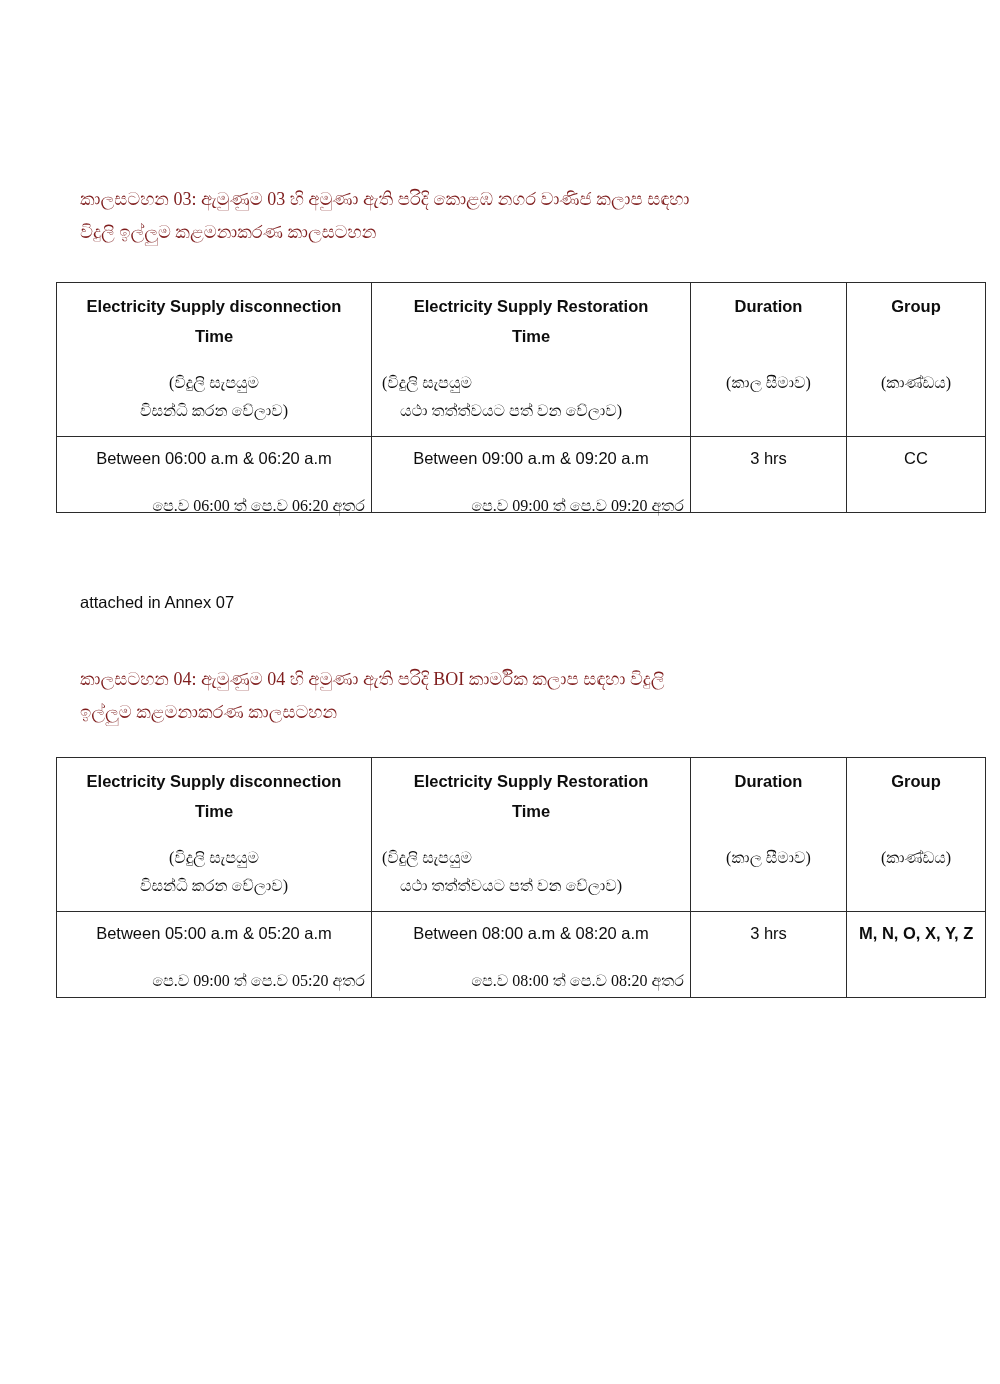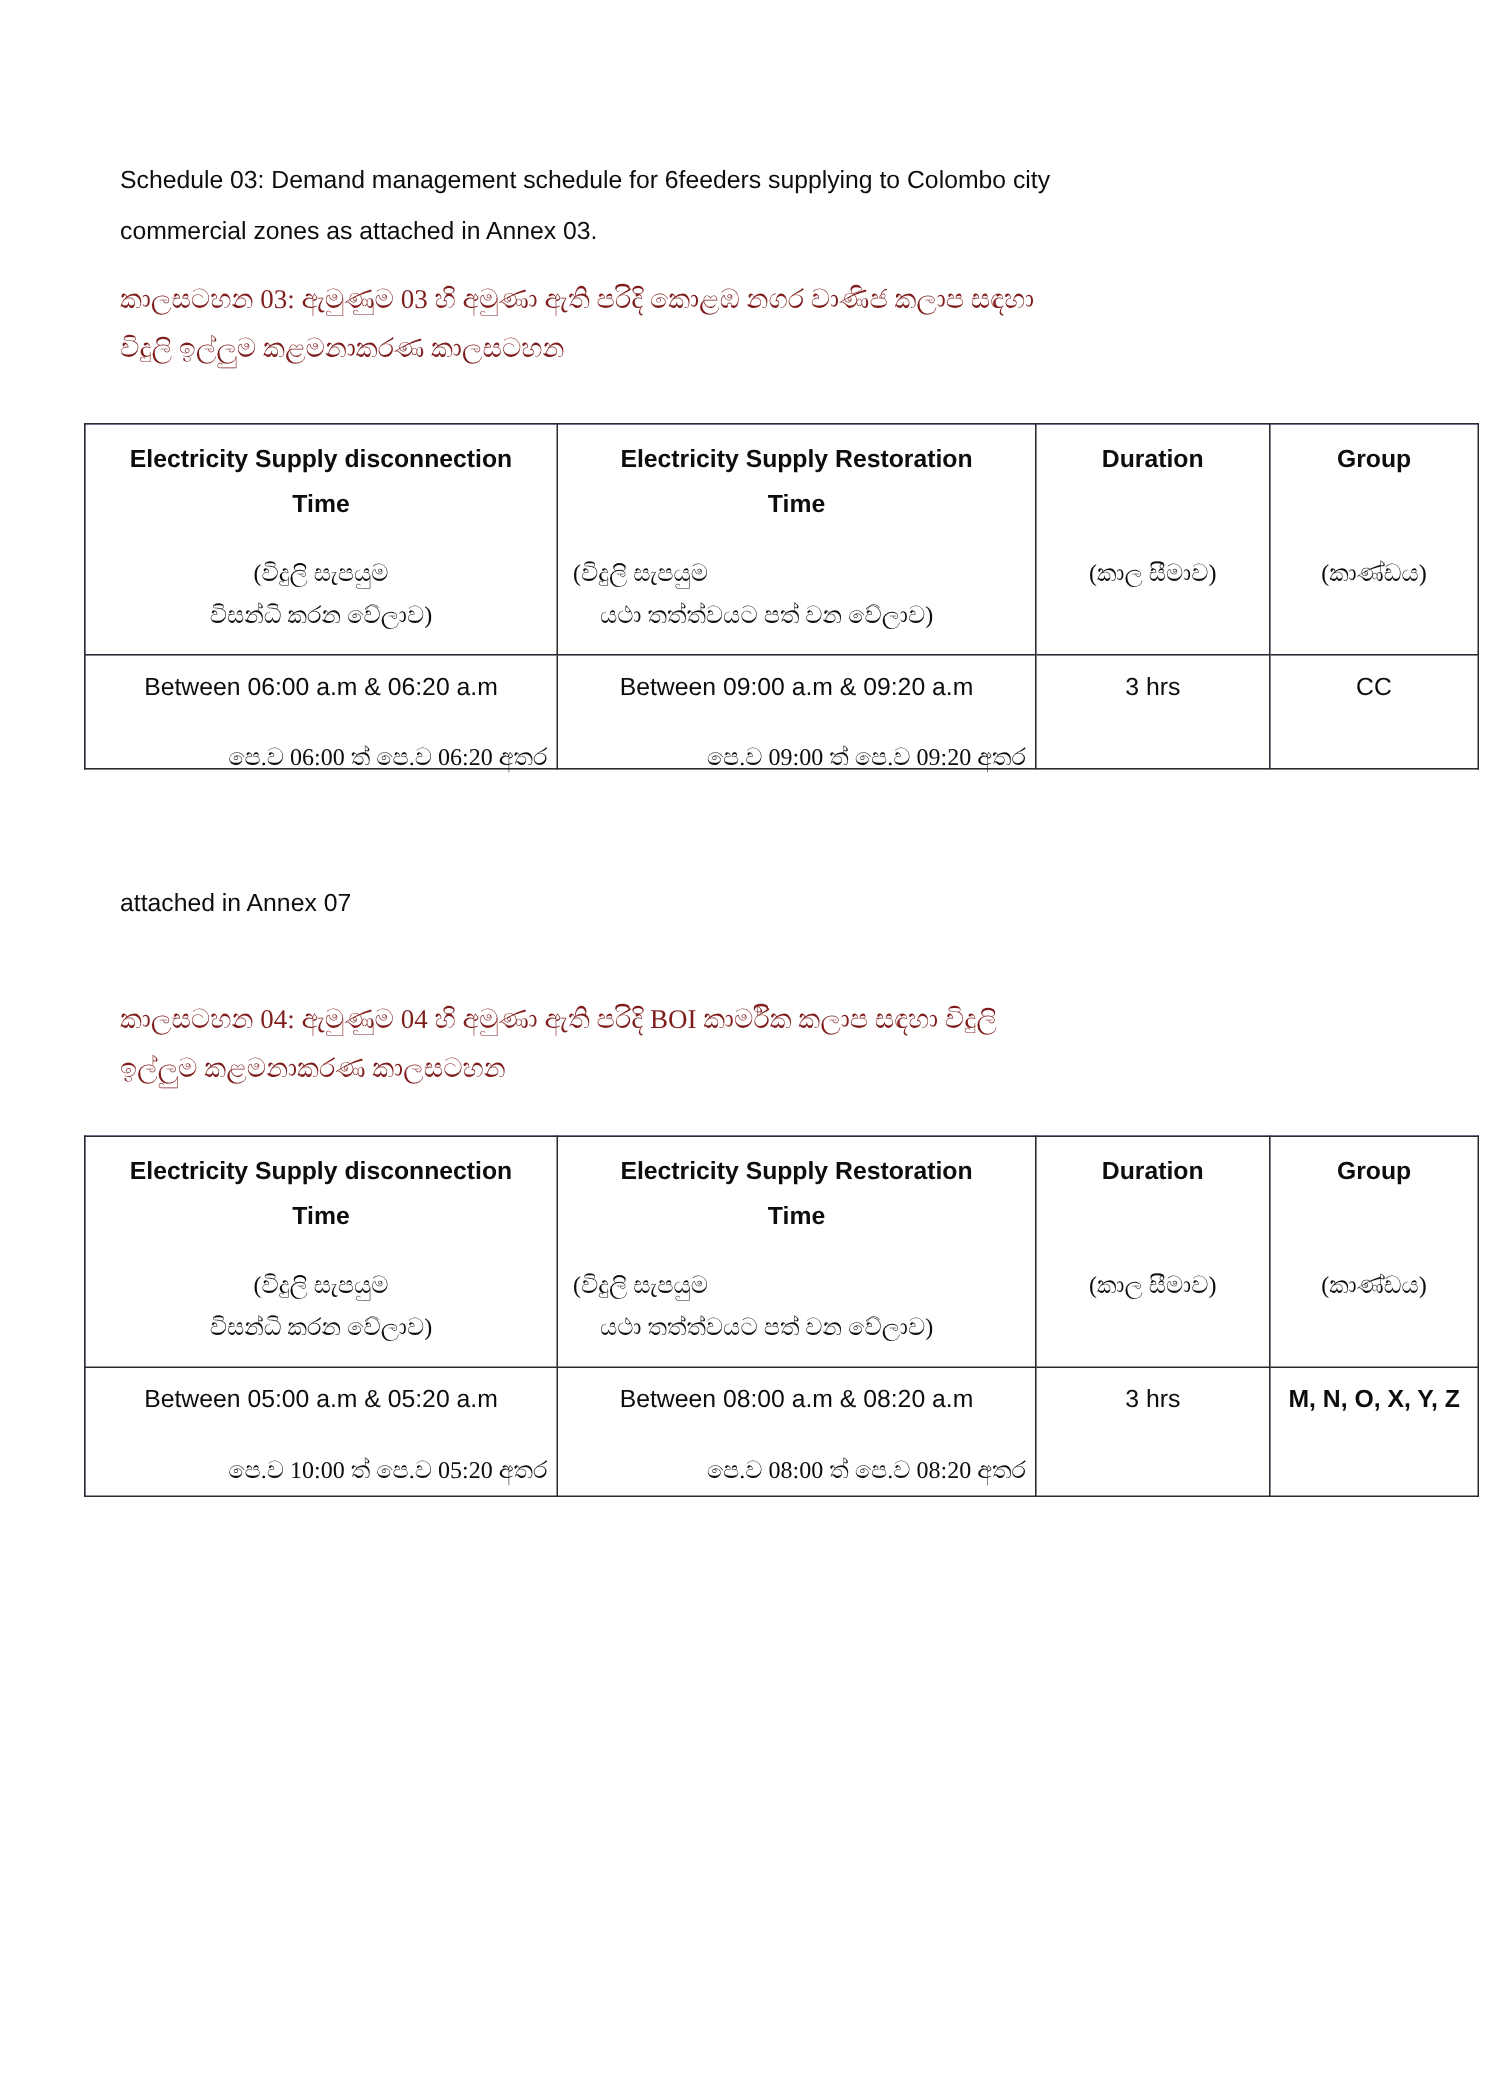--- a/index.html
+++ b/index.html
@@ -46,21 +46,21 @@
   }
   .para-si .lastline {
     text-align: left;
   }
 
   
   .sched-table {
     position: absolute;
     border-collapse: collapse;
     table-layout: fixed;
-    background: #8b5cf6;
+    background: #5eead4;
   }
   .sched-table td {
     border: 1.6px solid #2b2b2b;
     vertical-align: top;
     padding: 0;
     background: #ffffff;
   }
   .cell-inner {
     padding: 8px 6px 10px 6px;
     box-sizing: border-box;
@@ -122,24 +122,20 @@
   .c1 { width: 315px; }
   .c2 { width: 319px; }
   .c3 { width: 156px; }
   .c4 { width: 139px; }
 </style>
 </head>
 <body>
 
 <div class="page">
 
-  <div class="para-en" style="left:80px; top:103px; width:815px;">
-    <div>Schedule 03: Demand management schedule for 6feeders supplying to Colombo city</div>
-    <div class="lastline">commercial zones as attached in Annex 03.</div>
-  </div>
 
   <div class="para-si" style="left:80px; top:183px; width:815px;">
     <div>කාලසටහන 03: ඇමුණුම 03 හි අමුණා ඇති පරිදි කොළඹ නගර වාණිජ කලාප සඳහා</div>
     <div class="lastline">විදුලි ඉල්ලුම කළමනාකරණ කාලසටහන</div>
   </div>
 
   <table class="sched-table" style="left:56px; top:282px; width:929px;">
     <colgroup>
       <col class="c1">
         <col class="c2">
@@ -264,21 +260,21 @@
             <div class="hdr-si center" style="margin-top:48px;">
               <span class="ln1">(කාණ්ඩය)</span>
             </div>
           </div>
         </td>
       </tr>
       <tr>
         <td>
           <div class="cell-inner" style="height:85px;">
             <div class="cell-en">Between 05:00 a.m &amp; 05:20 a.m</div>
-            <div class="cell-si">පෙ.ව 10:00 ත් පෙ.ව 05:20 අතර</div>
+            <div class="cell-si">පෙ.ව 09:00 ත් පෙ.ව 05:20 අතර</div>
           </div>
         </td>
         <td>
           <div class="cell-inner" style="height:85px;">
             <div class="cell-en">Between 08:00 a.m &amp; 08:20 a.m</div>
             <div class="cell-si">පෙ.ව 08:00 ත් පෙ.ව 08:20 අතර</div>
           </div>
         </td>
         <td>
           <div class="cell-inner" style="height:85px;">

